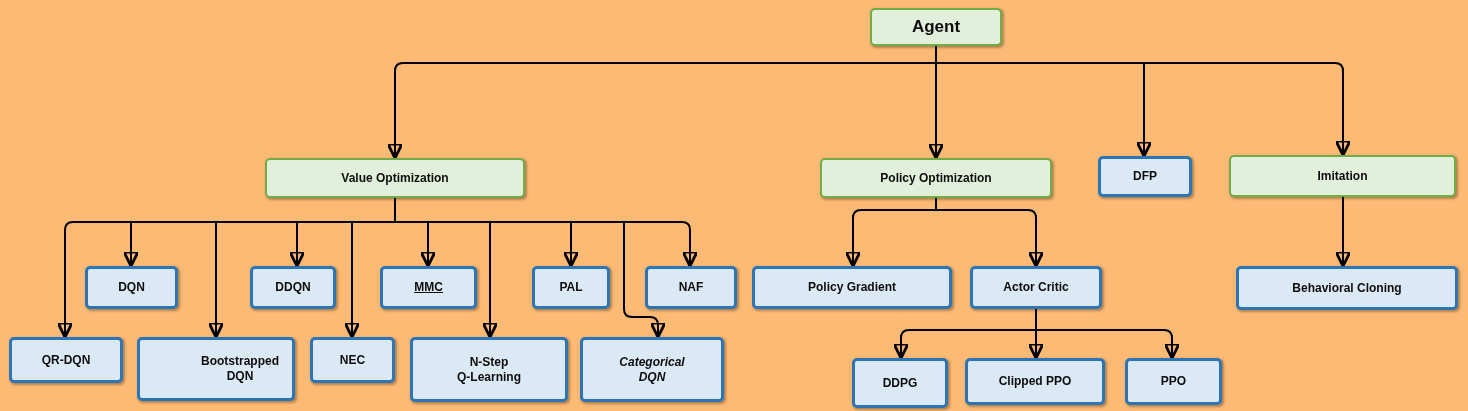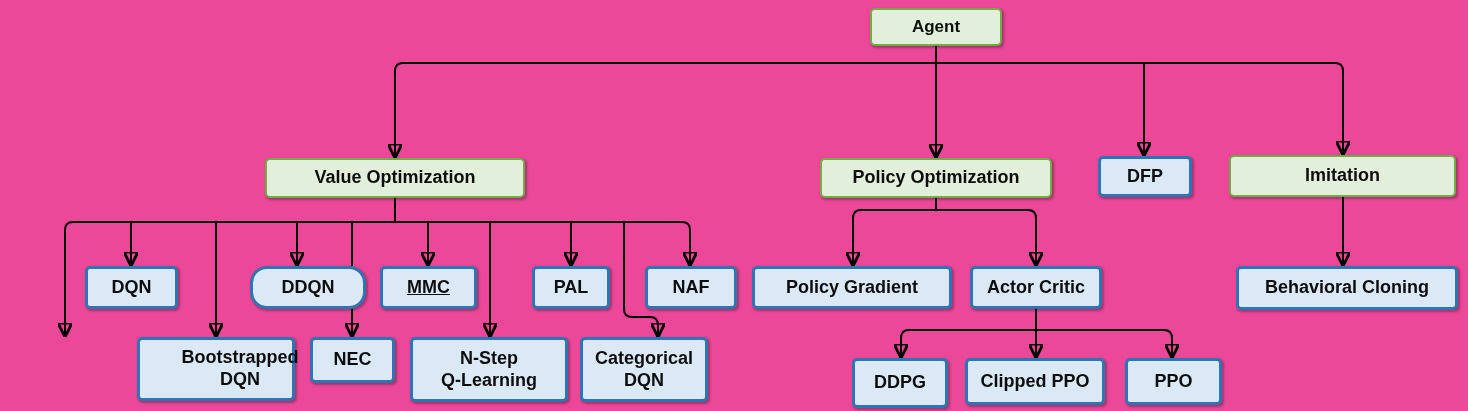--- a/index.html
+++ b/index.html
@@ -1,30 +1,30 @@
 <!DOCTYPE html>
 <html><head>
 <meta charset="utf-8">
 <style>
   html,body{margin:0;padding:0;background:#ffffff;}
   .canvas{
     position:relative;
     width:1468px;height:411px;
-    background:#ec4899;
+    background:#fdba74;
     font-family:"Liberation Sans", sans-serif;
     overflow:hidden;
   }
   .connector-layer{position:absolute;left:0;top:0;width:1468px;height:411px;}
   .connector-layer path{stroke:var(--connector,#000);stroke-width:2;fill:none;}
   .node{
     position:absolute;
     display:flex;align-items:center;justify-content:center;
     text-align:center;
     font-weight:700;
-    font-size:18px;
+    font-size:12px;
     line-height:1.22;
     color:#0d0d0d;
     white-space:pre-line;
     border-radius:5px;
     box-sizing:border-box;
     box-shadow:1.5px 1.5px 2.5px rgba(0,0,0,0.30);
   }
   .node.green{
     background:var(--green-fill,#e2efda);
     border:2.5px solid var(--green-border,#70ad47);
@@ -84,44 +84,45 @@
   <div class="node green" style="left:265px;top:158px;width:260px;height:40px;">Value Optimization</div>
 
   <div class="node green" style="left:820px;top:158px;width:232px;height:40px;">Policy Optimization</div>
 
   <div class="node blue" style="left:1098px;top:156px;width:94px;height:41px;">DFP</div>
 
   <div class="node green" style="left:1229px;top:155px;width:227px;height:42px;">Imitation</div>
 
   <div class="node blue" style="left:85px;top:266px;width:93px;height:43px;">DQN</div>
 
-  <div class="node blue" style="left:250px;top:266px;width:116px;height:43px;border-radius:17px;">DDQN</div>
+  <div class="node blue" style="left:250px;top:266px;width:86px;height:43px;">DDQN</div>
 
   <div class="node blue" style="left:380px;top:266px;width:97px;height:43px;text-decoration:underline;">MMC</div>
 
   <div class="node blue" style="left:532px;top:266px;width:78px;height:43px;">PAL</div>
 
   <div class="node blue" style="left:645px;top:266px;width:92px;height:43px;">NAF</div>
 
   <div class="node blue" style="left:752px;top:266px;width:200px;height:43px;">Policy Gradient</div>
 
   <div class="node blue" style="left:970px;top:266px;width:132px;height:43px;">Actor Critic</div>
 
   <div class="node blue" style="left:1236px;top:266px;width:222px;height:44px;">Behavioral Cloning</div>
 
+  <div class="node blue" style="left:9px;top:337px;width:114px;height:46px;">QR-DQN</div>
 
   <div class="node blue" style="left:137px;top:337px;width:158px;height:64px;padding-left:48px;">Bootstrapped
 DQN</div>
 
   <div class="node blue" style="left:410px;top:337px;width:158px;height:65px;">N-Step
 Q-Learning</div>
 
   <div class="node blue" style="left:310px;top:337px;width:85px;height:46px;">NEC</div>
 
-  <div class="node blue" style="left:580px;top:337px;width:128px;height:65px;">Categorical
+  <div class="node blue" style="left:580px;top:337px;width:144px;height:65px;font-style:italic;">Categorical
 DQN</div>
 
   <div class="node blue" style="left:852px;top:358px;width:96px;height:50px;">DDPG</div>
 
   <div class="node blue" style="left:965px;top:358px;width:140px;height:47px;">Clipped PPO</div>
 
   <div class="node blue" style="left:1125px;top:358px;width:97px;height:47px;">PPO</div>
 
 </div>
 

